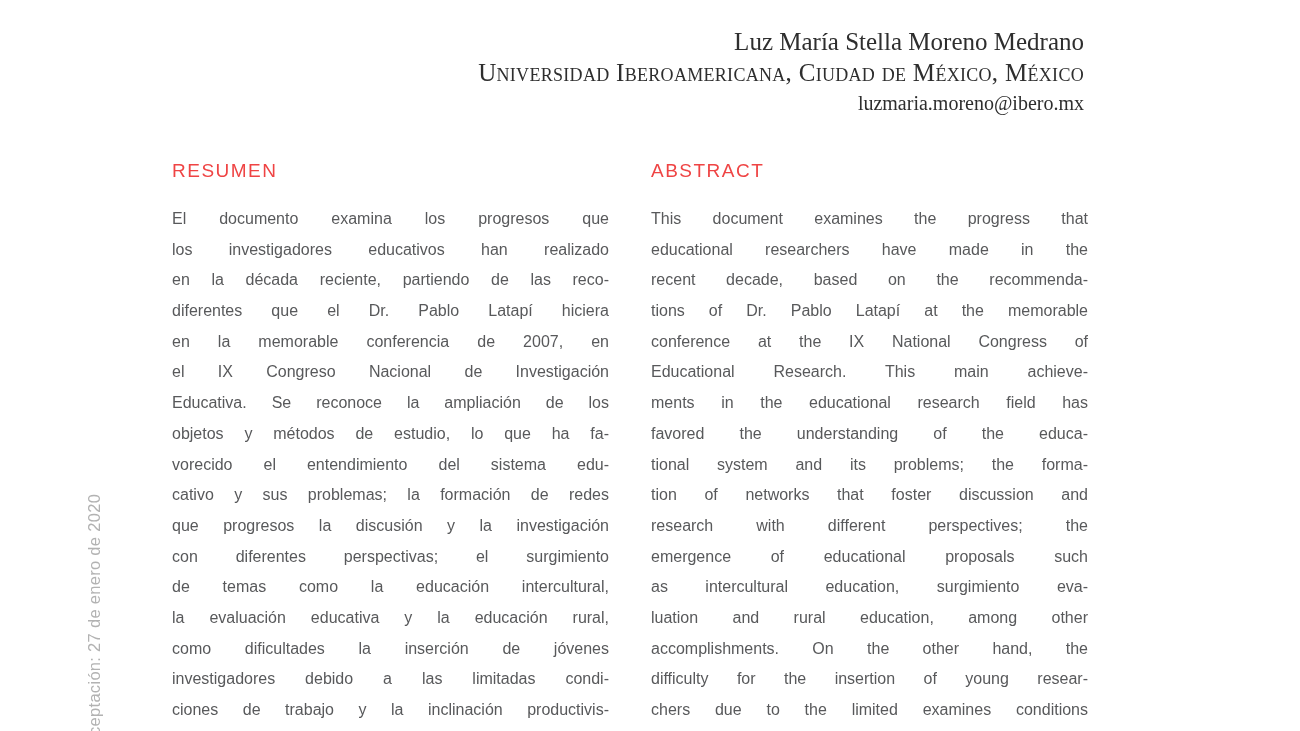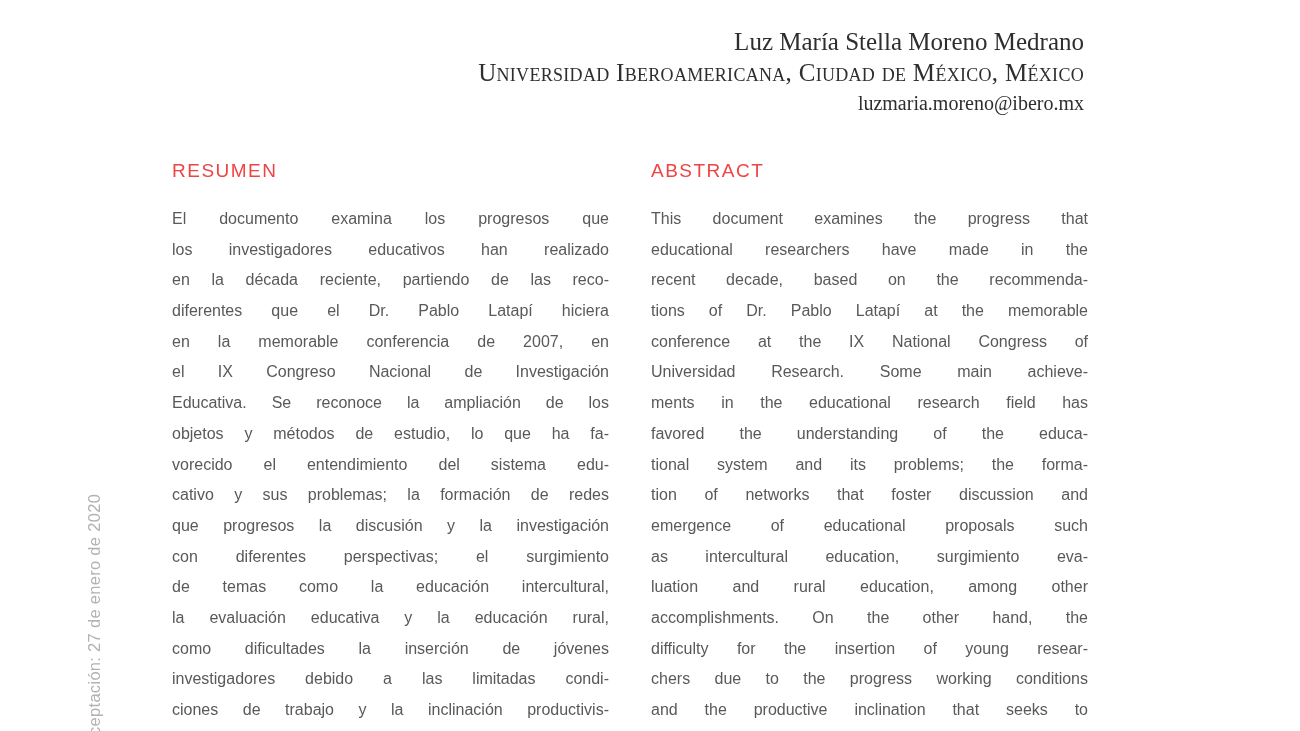--- a/index.html
+++ b/index.html
@@ -123,30 +123,31 @@
   </div>
 
   <div class="col col-abstract">
     <div class="col-heading">ABSTRACT</div>
     <div class="col-body">
         <div class="line">This document examines the progress that</div>
         <div class="line">educational researchers have made in the</div>
         <div class="line">recent decade, based on the recommenda-</div>
         <div class="line">tions of Dr. Pablo Latapí at the memorable</div>
         <div class="line">conference at the IX National Congress of</div>
-        <div class="line">Universidad Research. Some main achieve-</div>
+        <div class="line">Educational Research. This main achieve-</div>
         <div class="line">ments in the educational research field has</div>
         <div class="line">favored the understanding of the educa-</div>
         <div class="line">tional system and its problems; the forma-</div>
         <div class="line">tion of networks that foster discussion and</div>
+        <div class="line">research with different perspectives; the</div>
         <div class="line">emergence of educational proposals such</div>
         <div class="line">as intercultural education, surgimiento eva-</div>
         <div class="line">luation and rural education, among other</div>
         <div class="line">accomplishments. On the other hand, the</div>
         <div class="line">difficulty for the insertion of young resear-</div>
-        <div class="line">chers due to the progress working conditions</div>
+        <div class="line">chers due to the limited examines conditions</div>
         <div class="line">and the productive inclination that seeks to</div>
       </div>
   </div>
 
   <div class="margin-note">ceptación: 27 de enero de 2020</div>
 
 </div>
 
 </body></html>

